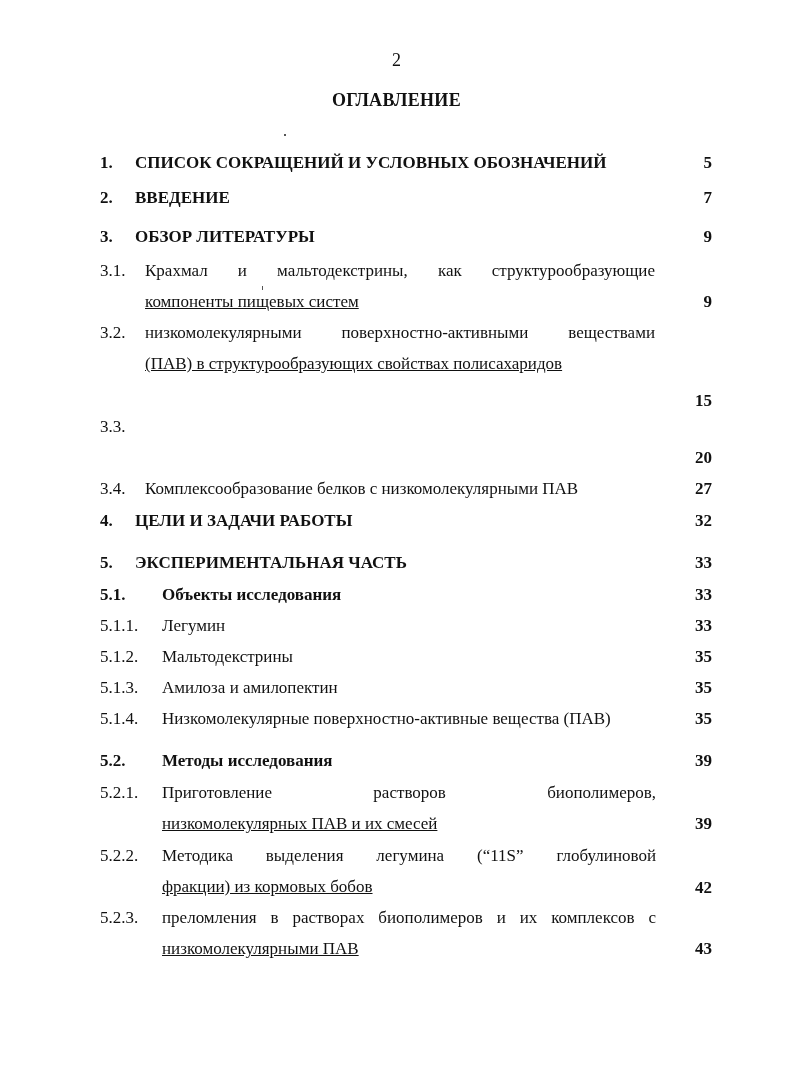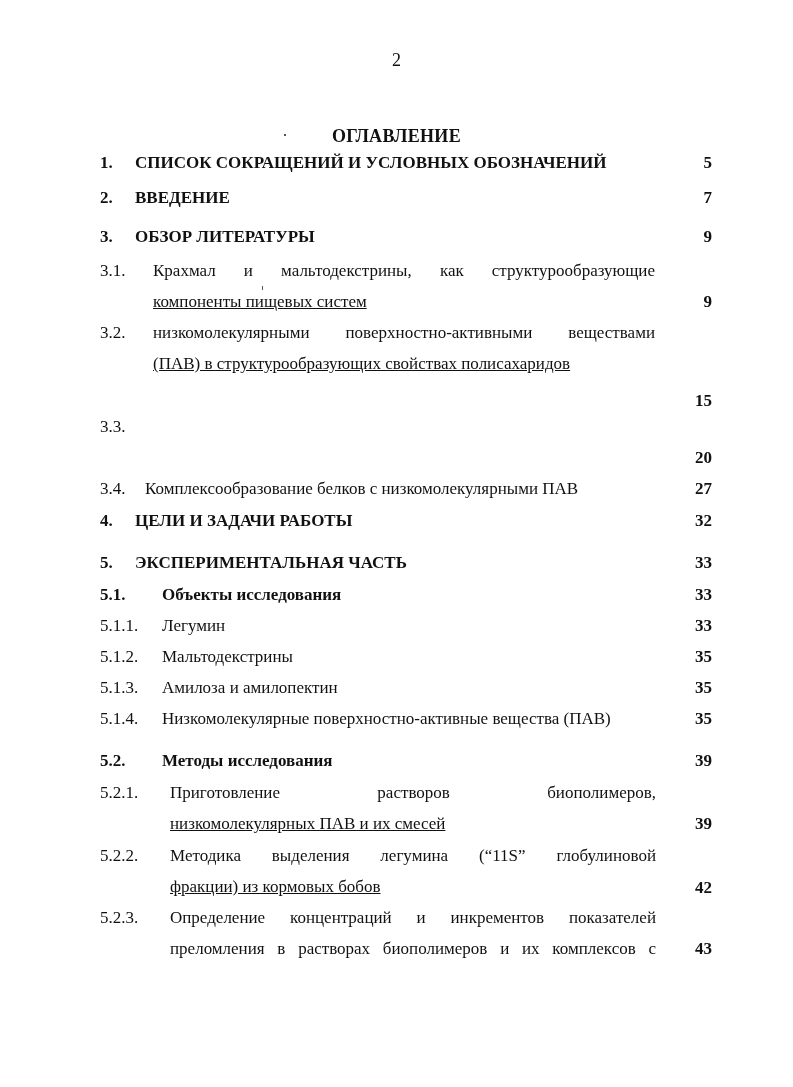--- a/index.html
+++ b/index.html
@@ -1,28 +1,28 @@
 <!DOCTYPE html>
 <html><head>
 <meta charset="utf-8">
 <style>
   html, body { margin: 0; padding: 0; background: #ffffff; }
   body { width: 793px; height: 1087px; position: relative; overflow: hidden;
          font-family: "Liberation Serif", "DejaVu Serif", serif; color: #111; }
   .pagenum { position: absolute; top: 50px; left: 0; width: 793px; text-align: center; font-size: 18px; }
-  .title { position: absolute; top: 90px; left: 0; width: 793px; text-align: center; font-size: 18px; font-weight: bold; letter-spacing: 0.3px; margin-top: 36px; }
+  .title { position: absolute; top: 90px; left: 0; width: 793px; text-align: center; font-size: 18px; font-weight: bold; letter-spacing: 0.3px; }
   .row { position: absolute; left: 100px; width: 612px; font-size: 17px; line-height: 31px; }
   .num { position: absolute; left: 0; }
   .txt { position: absolute; text-align: justify; text-align-last: left; }
   .pg { position: absolute; right: 0; font-weight: bold; }
   .b .num, .b .txt { font-weight: bold; }
   .l1 .txt { left: 35px; width: 520px; }
   .l2 .txt { left: 45px; width: 510px; }
   .l3 .txt { left: 62px; width: 494px; }
-  .justify .line { display: block; text-align: justify; text-align-last: justify; margin-left: 8px; }
+  .justify .line { display: block; text-align: justify; text-align-last: justify; }
   .justify .line.last { text-align-last: left; text-decoration: underline; }
   .dot { position: absolute; width: 2px; height: 2px; background: #555; }
 </style>
 </head>
 <body>
 
 <div class="pagenum">2</div>
 <div class="title">ОГЛАВЛЕНИЕ</div>
 <div class="dot" style="left:284px;top:134px;"></div>
 <div class="dot" style="left:262px;top:286px;width:1px;height:4px;"></div>
@@ -138,17 +138,17 @@
   <span class="txt">
     <span class="line">Методика выделения легумина (“11S” глобулиновой</span>
     <span class="line last">фракции) из кормовых бобов</span>
   </span>
   <span class="pg" style="top:32px;">42</span>
 </div>
 
 <div class="row l3 justify" style="top:902px;">
   <span class="num">5.2.3.</span>
   <span class="txt">
-    <span class="line">Определение концентраций и инкрементов показателей</span>
     <span class="line">преломления в растворах биополимеров и их комплексов с</span>
+    <span class="line last">низкомолекулярными ПАВ</span>
   </span>
   <span class="pg" style="top:31px;">43</span>
 </div>
 
 </body></html>

